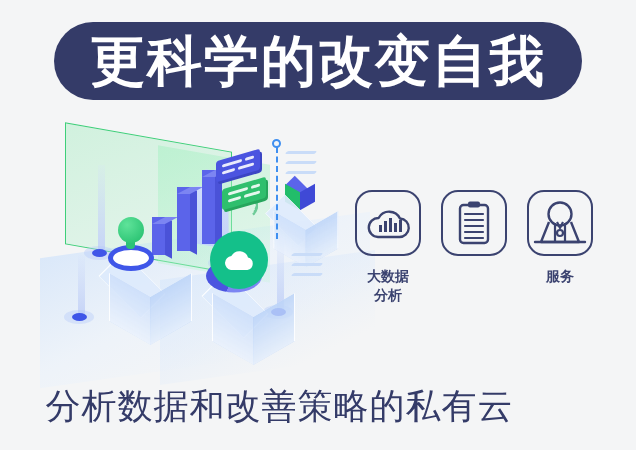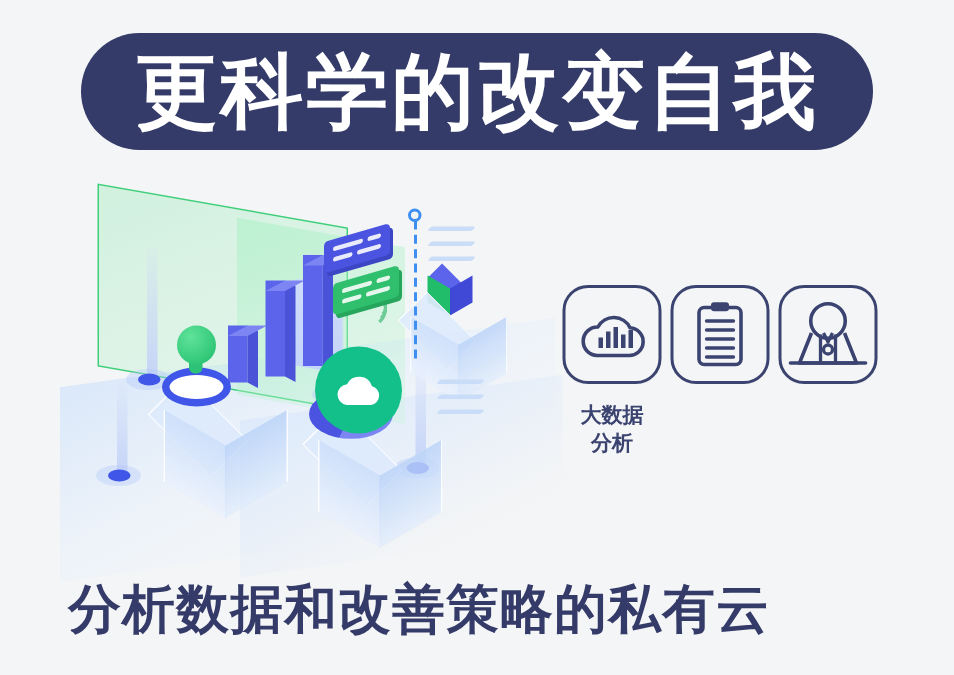--- a/index.html
+++ b/index.html
@@ -333,24 +333,25 @@
     background: #c9dcf8;
     transform: skewX(-40deg);
   }
   .stripes .s1 { top: 0; }
   .stripes .s2 { top: 10px; }
   .stripes .s3 { top: 20px; }
 
   
   .features {
     position: absolute;
-    left: 372px;
+    left: 352px;
     top: 190px;
     width: 244px;
     display: flex;
+    justify-content: space-between;
   }
   .feature { width: 72px; }
   .feature-icon {
     width: 66px;
     height: 66px;
     margin: 0 auto;
     border: 2.3px solid #3b4370;
     border-radius: 17px;
     box-sizing: border-box;
     display: flex;
@@ -369,21 +370,21 @@
 
   
   .bottom-headline {
     position: absolute;
     left: 0;
     top: 383px;
     width: 559px;
     text-align: center;
     color: #343b68;
     font-size: 35px;
-    font-weight: bold;
+    font-weight: normal;
     letter-spacing: 1px;
     white-space: nowrap;
   }
 </style>
 </head>
 <body>
 
 <div id="poster">
 
   <div class="header-pill">
@@ -532,19 +533,20 @@
           <circle cx="31" cy="22" r="11.5" fill="none" stroke="#3b4370" stroke-width="2.4"></circle>
           <path d="M20 30 L12 50 H50 L42 30" fill="none" stroke="#3b4370" stroke-width="2.4" stroke-linejoin="round"></path>
           <line x1="26" y1="31" x2="26" y2="50" stroke="#3b4370" stroke-width="2.2"></line>
           <line x1="36" y1="31" x2="36" y2="50" stroke="#3b4370" stroke-width="2.2"></line>
           <path d="M28 30 L31 36 L34 30" fill="none" stroke="#3b4370" stroke-width="2.2" stroke-linejoin="round"></path>
           <circle cx="31" cy="41" r="3" fill="none" stroke="#3b4370" stroke-width="2.2"></circle>
           <line x1="6" y1="50" x2="56" y2="50" stroke="#3b4370" stroke-width="2.4" stroke-linecap="round"></line>
         </svg>
       </div>
       <div class="feature-label">
+        <div>服务</div>
       </div>
     </div>
   </div>
 
   <div class="bottom-headline">分析数据和改善策略的私有云</div>
 
 </div>
 
 </body></html>

